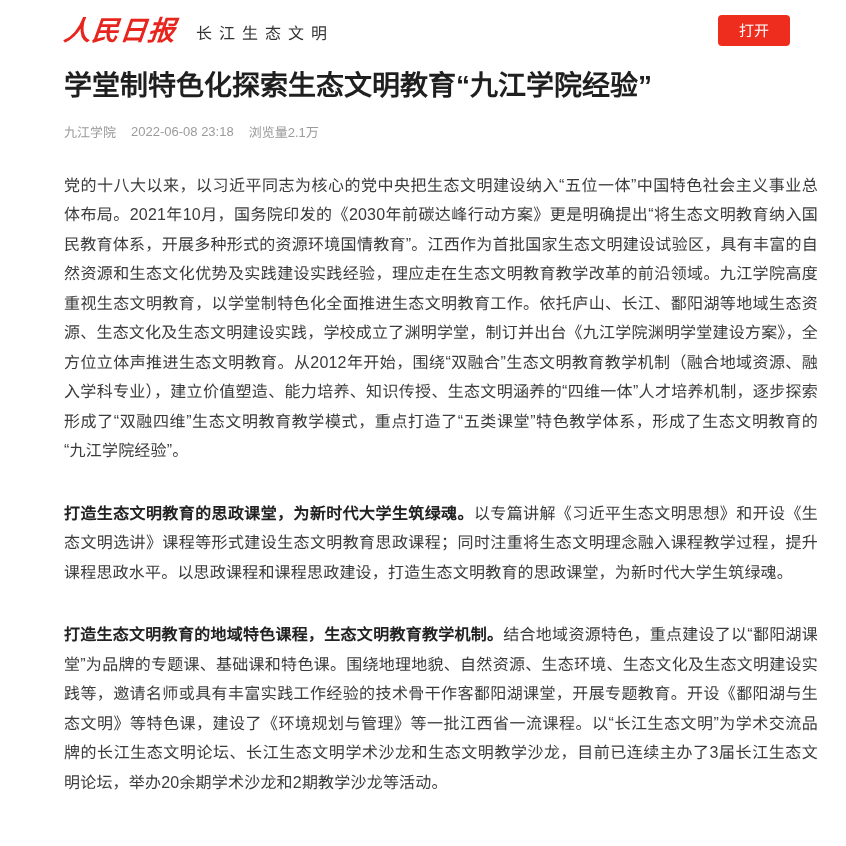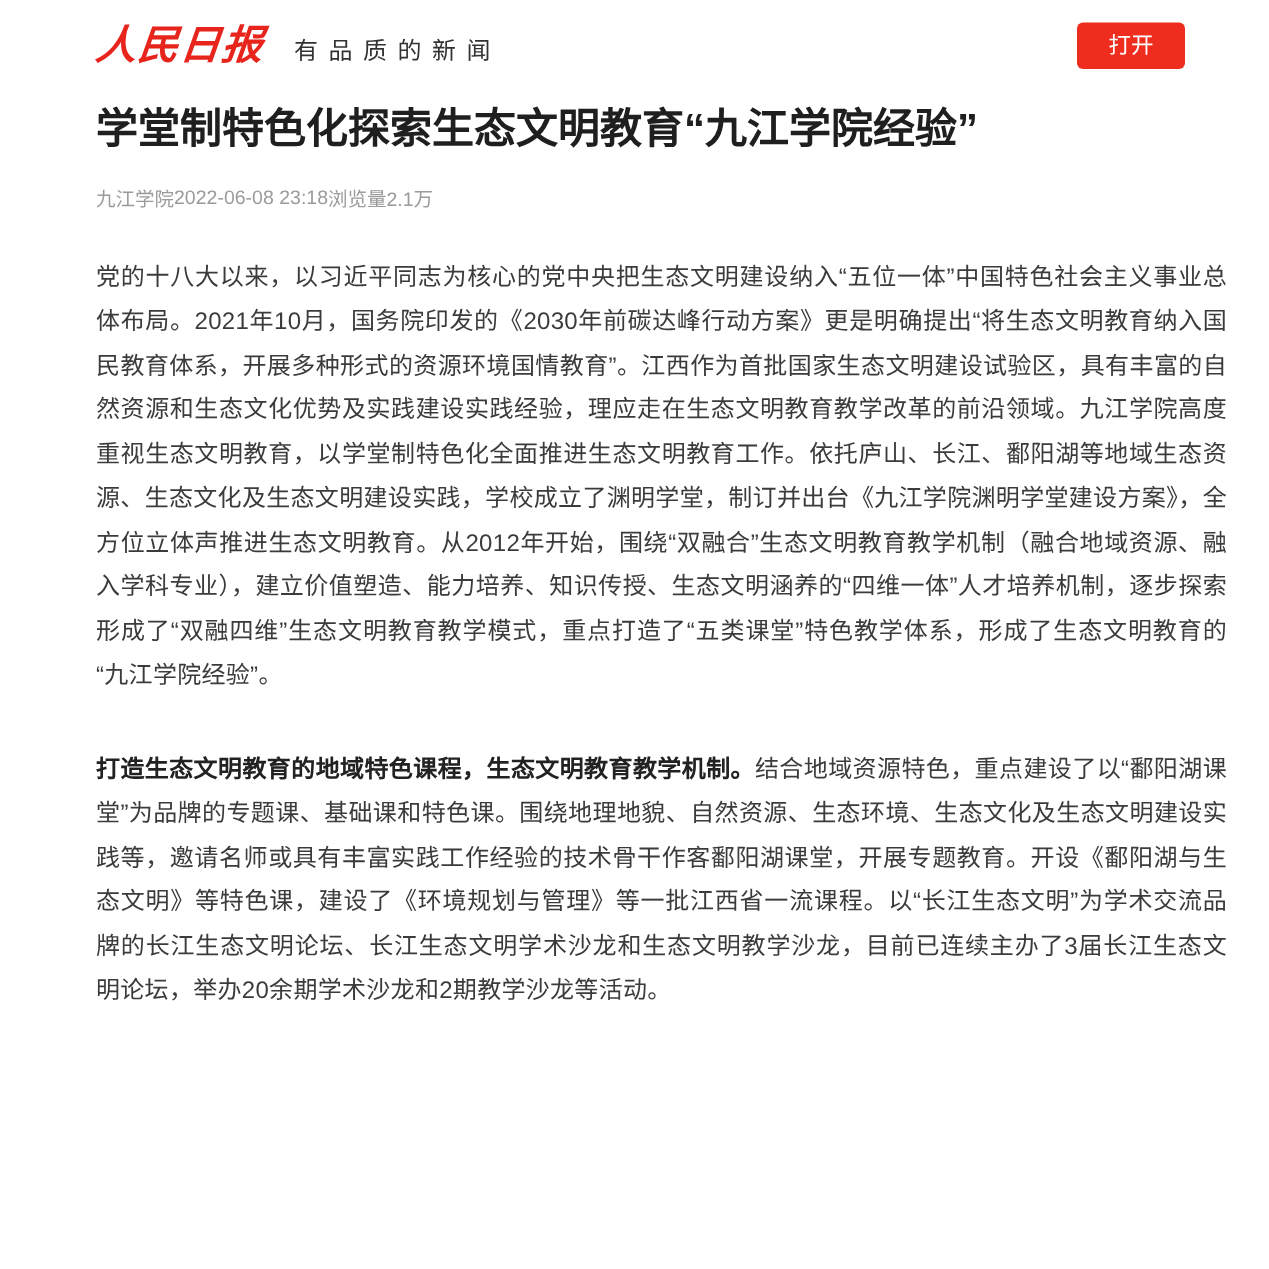--- a/index.html
+++ b/index.html
@@ -58,20 +58,21 @@
     margin: 19px 0 0 0;
     font-size: 28px;
     line-height: 1.35;
     font-weight: 700;
     color: #1f1f1f;
   }
   .meta-row {
     margin-top: 17px;
     display: flex;
     align-items: center;
+    gap: 15px;
     font-size: 13px;
     color: #9b9b9b;
   }
   .content { margin-top: 30px; }
   .content p {
     margin: 0 0 33px 0;
     font-size: 16px;
     line-height: 29.5px;
     color: #3b3b3b;
     text-align: justify;
@@ -80,37 +81,38 @@
   .content p:last-child { margin-bottom: 0; }
   .lead-bold { font-weight: 700; color: #222222; }
 </style>
 </head>
 <body>
 
 <div class="page">
 
   <div class="header">
     <span class="logo">人民日报</span>
-    <span class="tagline">有品质的新闻</span>
+    <span class="tagline">长江生态文明</span>
     <span class="header-spacer"></span>
     <button class="open-btn">打开</button>
   </div>
 
   <div class="article">
 
     <h1 class="article-title">学堂制特色化探索生态文明教育“九江学院经验”</h1>
 
     <div class="meta-row">
       <span>九江学院</span>
       <span>2022-06-08 23:18</span>
       <span>浏览量2.1万</span>
     </div>
 
     <div class="content">
 
       <p><span class="lead-bold"></span><span>党的十八大以来，以习近平同志为核心的党中央把生态文明建设纳入“五位一体”中国特色社会主义事业总体布局。2021年10月，国务院印发的《2030年前碳达峰行动方案》更是明确提出“将生态文明教育纳入国民教育体系，开展多种形式的资源环境国情教育”。江西作为首批国家生态文明建设试验区，具有丰富的自然资源和生态文化优势及实践建设实践经验，理应走在生态文明教育教学改革的前沿领域。九江学院高度重视生态文明教育，以学堂制特色化全面推进生态文明教育工作。依托庐山、长江、鄱阳湖等地域生态资源、生态文化及生态文明建设实践，学校成立了渊明学堂，制订并出台《九江学院渊明学堂建设方案》，全方位立体声推进生态文明教育。从2012年开始，围绕“双融合”生态文明教育教学机制（融合地域资源、融入学科专业），建立价值塑造、能力培养、知识传授、生态文明涵养的“四维一体”人才培养机制，逐步探索形成了“双融四维”生态文明教育教学模式，重点打造了“五类课堂”特色教学体系，形成了生态文明教育的“九江学院经验”。</span></p>
 
+      <p><span class="lead-bold">打造生态文明教育的思政课堂，为新时代大学生筑绿魂。</span><span>以专篇讲解《习近平生态文明思想》和开设《生态文明选讲》课程等形式建设生态文明教育思政课程；同时注重将生态文明理念融入课程教学过程，提升课程思政水平。以思政课程和课程思政建设，打造生态文明教育的思政课堂，为新时代大学生筑绿魂。</span></p>
 
       <p><span class="lead-bold">打造生态文明教育的地域特色课程，生态文明教育教学机制。</span><span>结合地域资源特色，重点建设了以“鄱阳湖课堂”为品牌的专题课、基础课和特色课。围绕地理地貌、自然资源、生态环境、生态文化及生态文明建设实践等，邀请名师或具有丰富实践工作经验的技术骨干作客鄱阳湖课堂，开展专题教育。开设《鄱阳湖与生态文明》等特色课，建设了《环境规划与管理》等一批江西省一流课程。以“长江生态文明”为学术交流品牌的长江生态文明论坛、长江生态文明学术沙龙和生态文明教学沙龙，目前已连续主办了3届长江生态文明论坛，举办20余期学术沙龙和2期教学沙龙等活动。</span></p>
 
     </div>
   </div>
 </div>
 
 </body></html>

